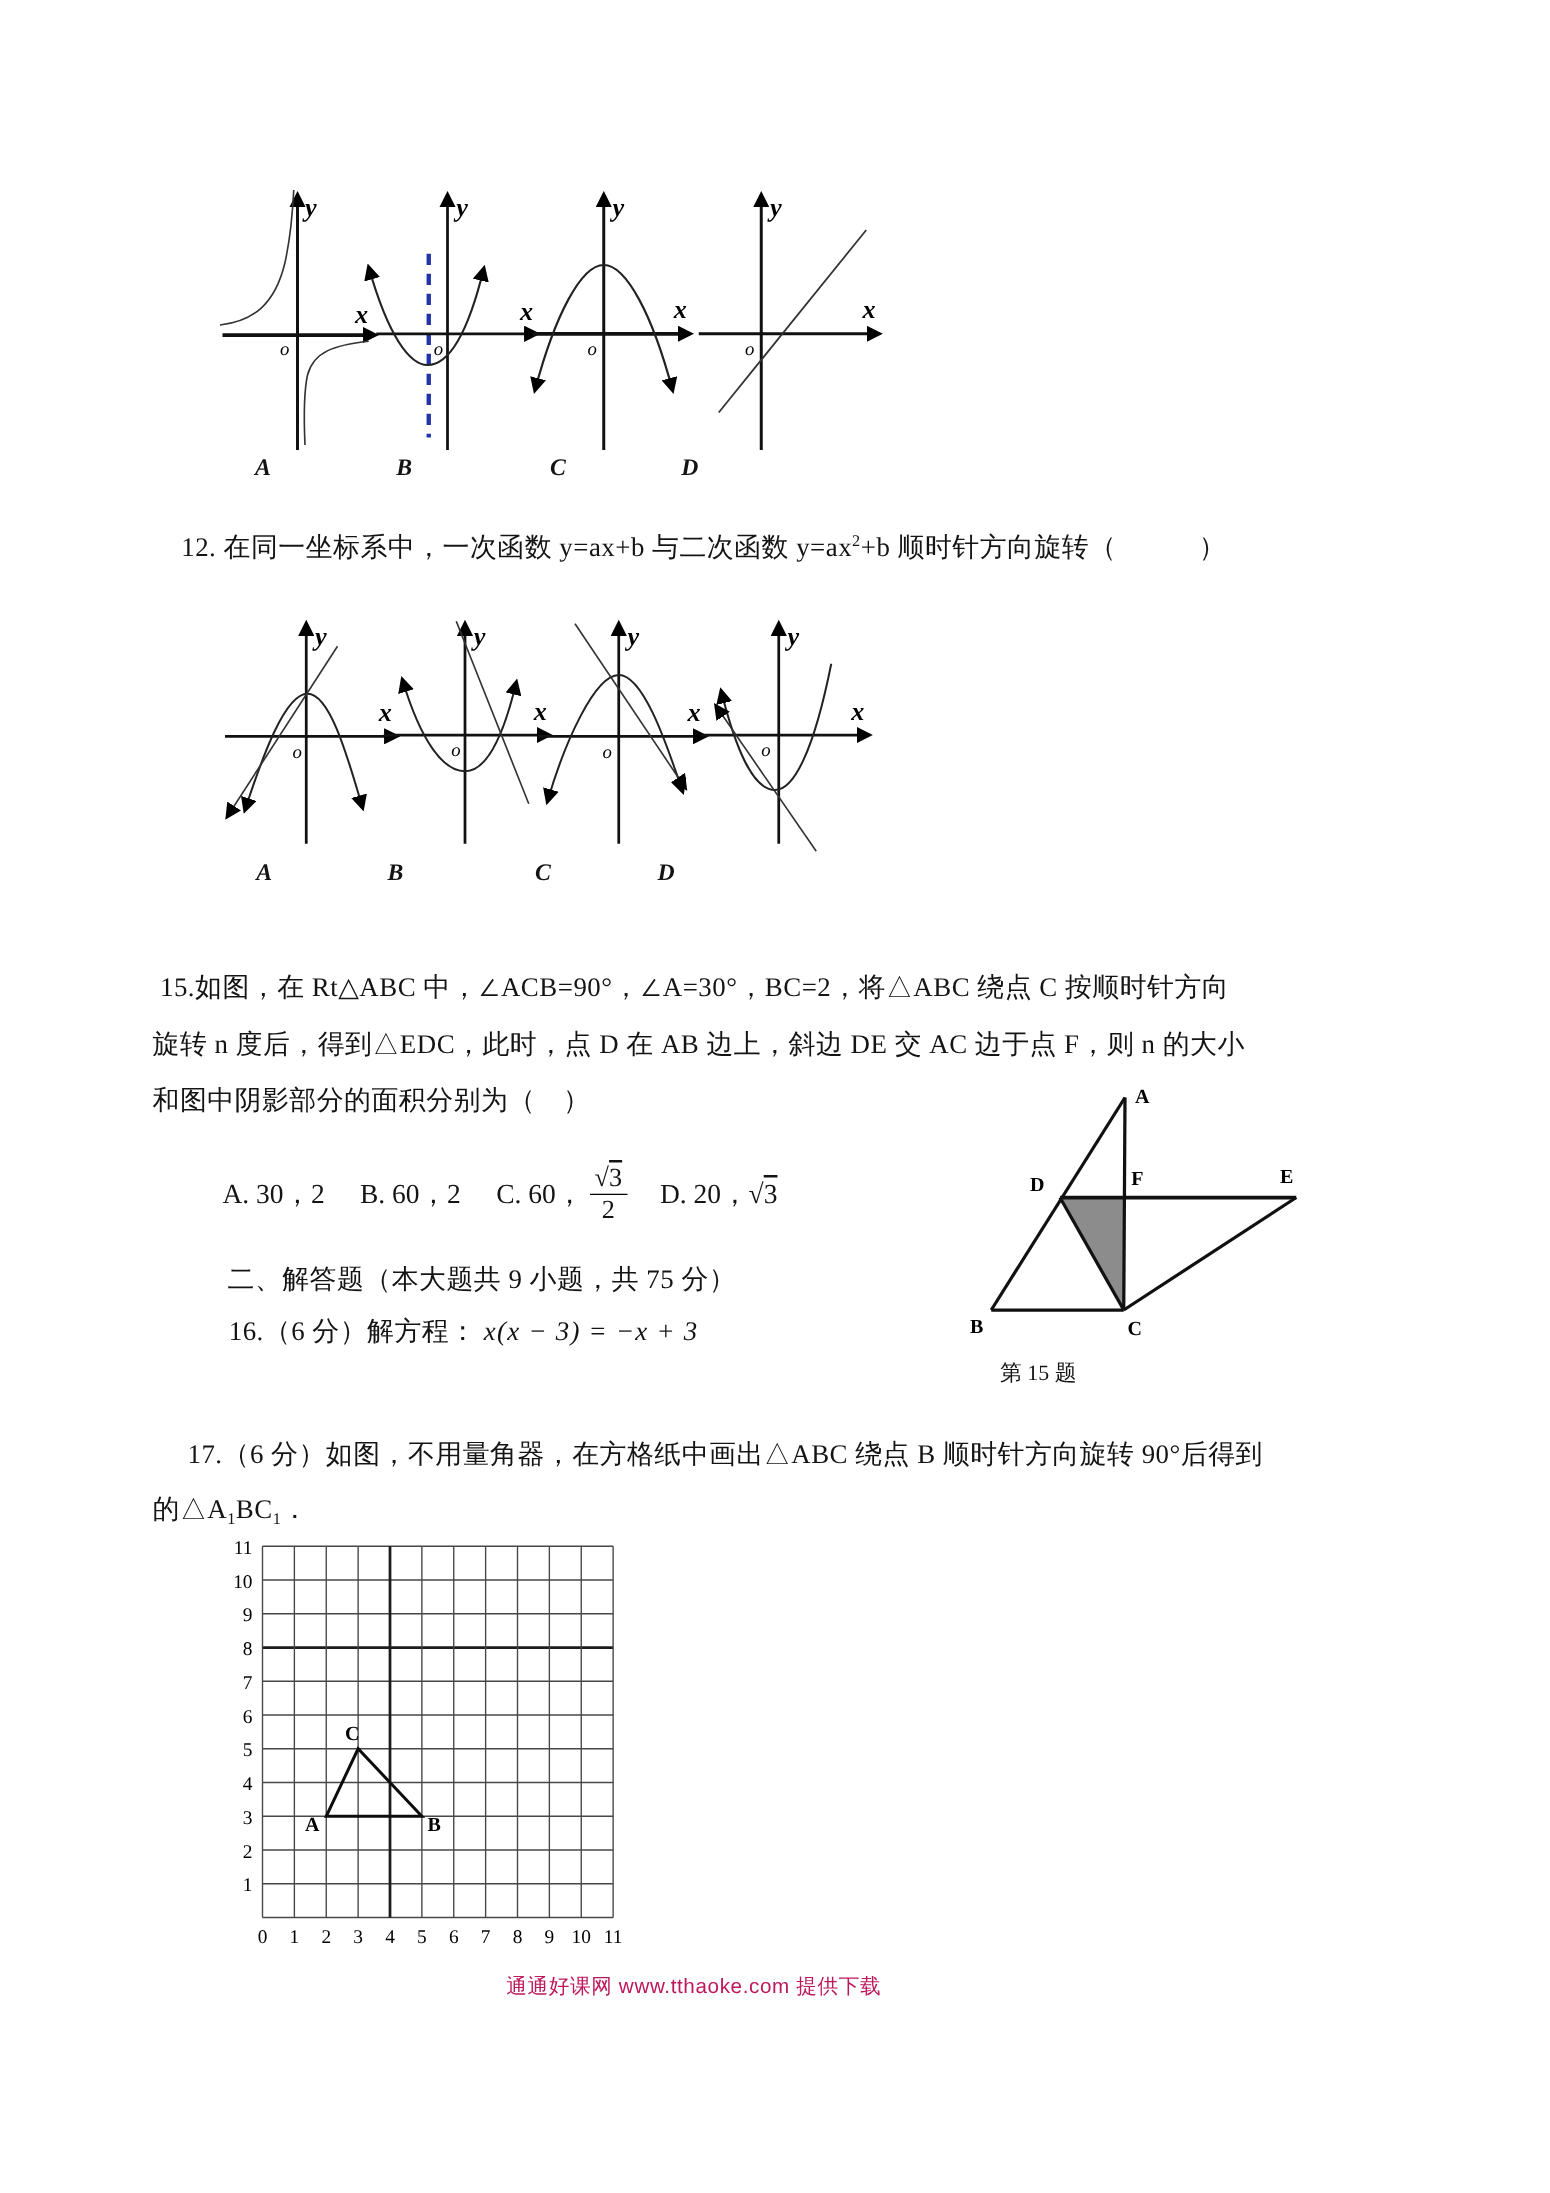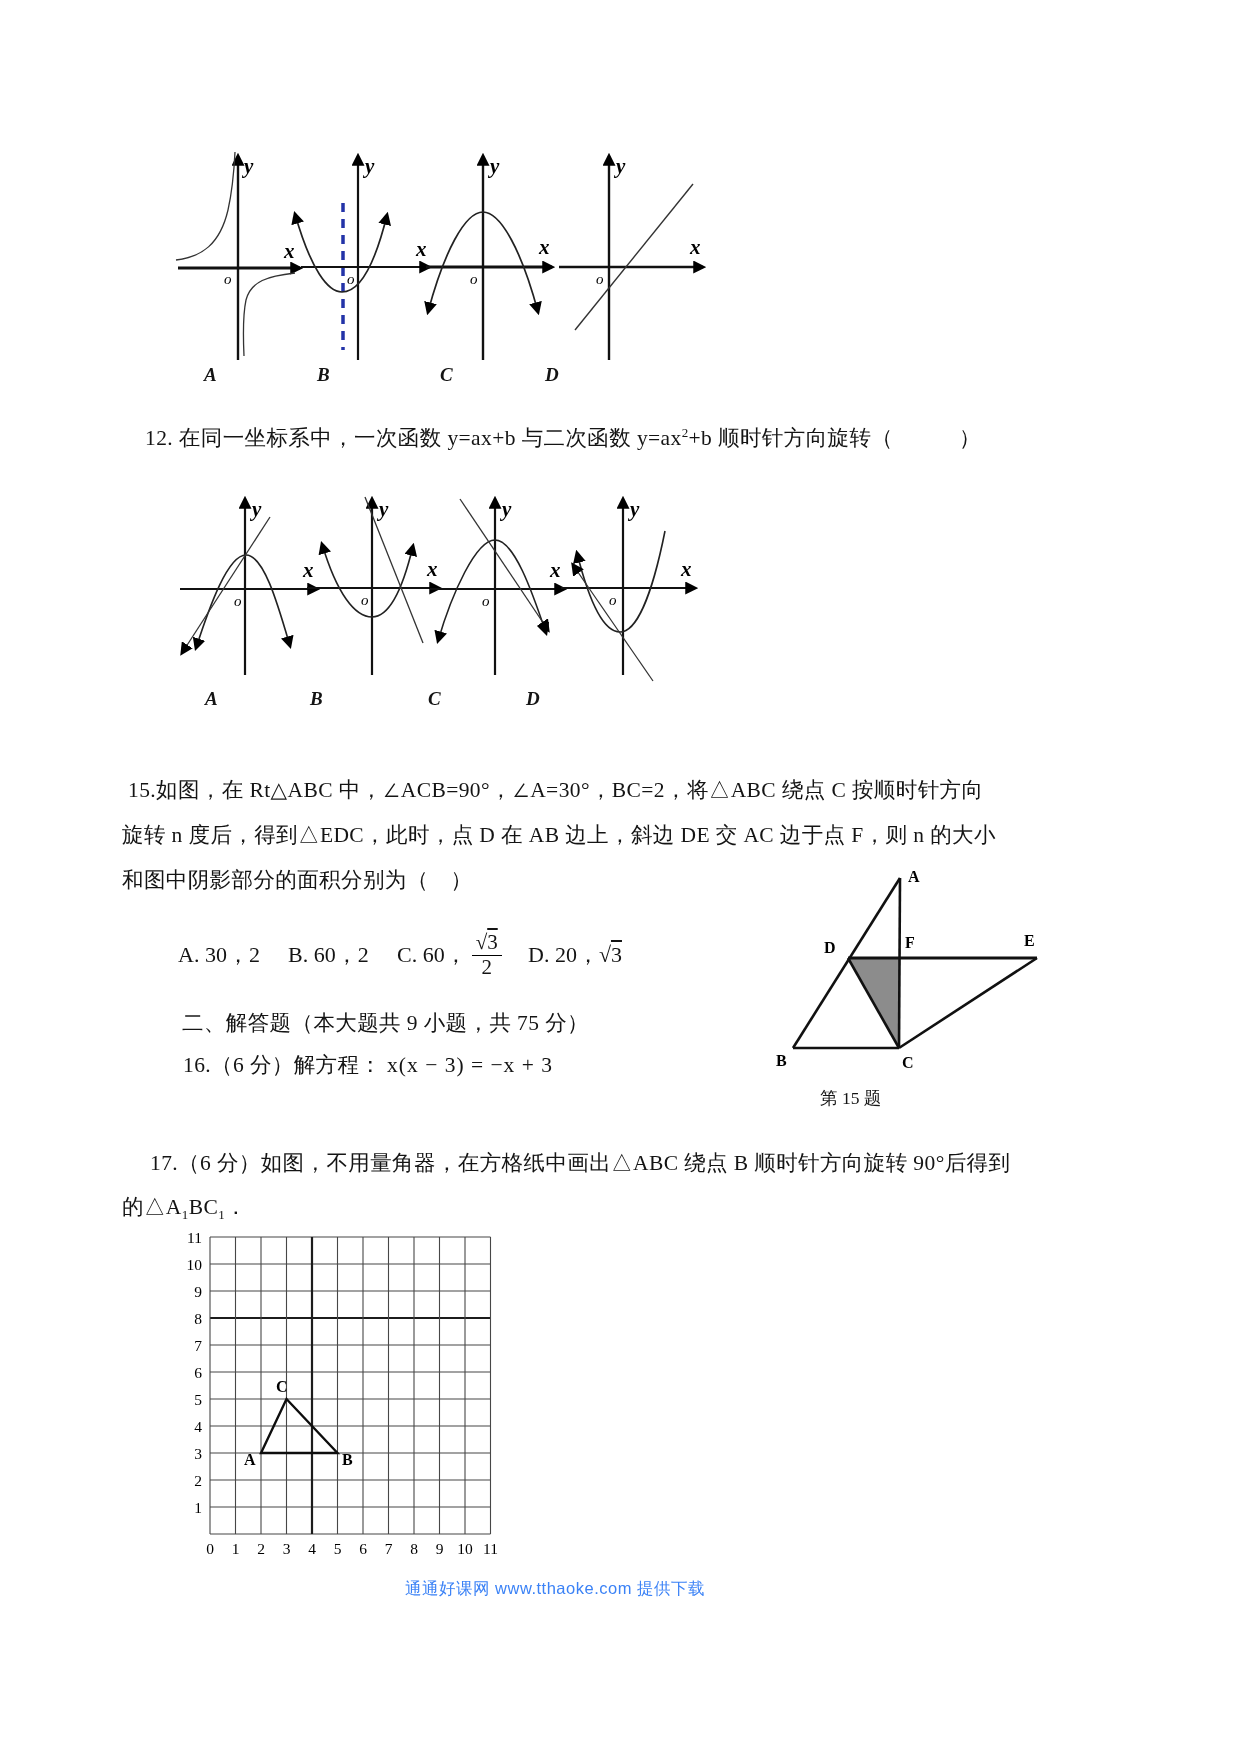--- a/index.html
+++ b/index.html
@@ -8,28 +8,28 @@
   .t{position:absolute;white-space:nowrap;font-size:21.5px;letter-spacing:.4px;line-height:30px}
   .lbl{position:absolute;font-style:italic;font-weight:bold;font-size:19px;white-space:nowrap}
   .abs-svg{position:absolute;overflow:visible}
   .ax{font-family:"Liberation Serif",serif;font-style:italic;font-weight:bold;font-size:21px}
   .orig{font-family:"Liberation Serif",serif;font-style:italic;font-size:15px}
   .figlbl{font-family:"Liberation Serif",serif;font-weight:bold;font-size:16px}
   .gridnum{font-family:"Liberation Serif",serif;font-size:15.5px}
   .caption{position:absolute;font-size:17.5px;white-space:nowrap}
   sup{font-size:13px}
   sub{font-size:13px}
-  .mathit{letter-spacing:1px}
+  .mathit{font-style:italic;letter-spacing:1px}
   .chrow{position:absolute;left:0;top:922px;width:1104px;height:66px}
   .ch{position:absolute;top:0;height:66px;display:flex;align-items:center;font-size:22px;white-space:nowrap}
   .frac{display:inline-flex;flex-direction:column;align-items:center;line-height:1.08;margin:0 5px;font-size:21px}
   .fnum{border-bottom:1.6px solid #000;padding:0 4px 1px}
   .ol{text-decoration:overline}
   .footer{position:absolute;top:1578px;left:0;width:1110px;text-align:center;font-size:16.5px;
-          font-family:"Liberation Sans",sans-serif;color:#3b82f6;letter-spacing:.5px}
+          font-family:"Liberation Sans",sans-serif;color:#be185d;letter-spacing:.5px}
 </style>
 </head>
 <body>
 
 <div id="page">
 
   
   <svg width="0" height="0">
     <defs>
       <marker id="ah" viewBox="0 0 12 12" markerWidth="13" markerHeight="13" refX="9" refY="6" orient="auto-start-reverse" markerUnits="userSpaceOnUse">
@@ -164,21 +164,21 @@
     <line x1="90" y1="102" x2="279" y2="102" stroke="#111" stroke-width="3"></line>
     <line x1="141" y1="192" x2="279" y2="102" stroke="#111" stroke-width="2.6"></line>
     <line x1="90" y1="102" x2="141" y2="192" stroke="#111" stroke-width="2.6"></line>
     <text class="figlbl" x="150" y="26">A</text>
     <text class="figlbl" x="66" y="97">D</text>
     <text class="figlbl" x="147" y="92">F</text>
     <text class="figlbl" x="266" y="90">E</text>
     <text class="figlbl" x="18" y="210">B</text>
     <text class="figlbl" x="144" y="212">C</text>
   </svg>
-  <div class="caption" style="left:820px;top:1086px">第 15 题</div>
+  <div class="caption" style="left:800px;top:1086px">第 15 题</div>
 
   
   <div class="t" style="left:182px;top:1008px">二、解答题（本大题共 9 小题，共 75 分）</div>
   <div class="t" style="left:183px;top:1050px">
     <span>16.（6 分）解方程：</span>
     <span class="mathit">x(x − 3) = −x + 3</span>
   </div>
 
   
   <div class="t" style="left:150px;top:1148px">17.（6 分）如图，不用量角器，在方格纸中画出△ABC 绕点 B 顺时针方向旋转 90°后得到</div>

